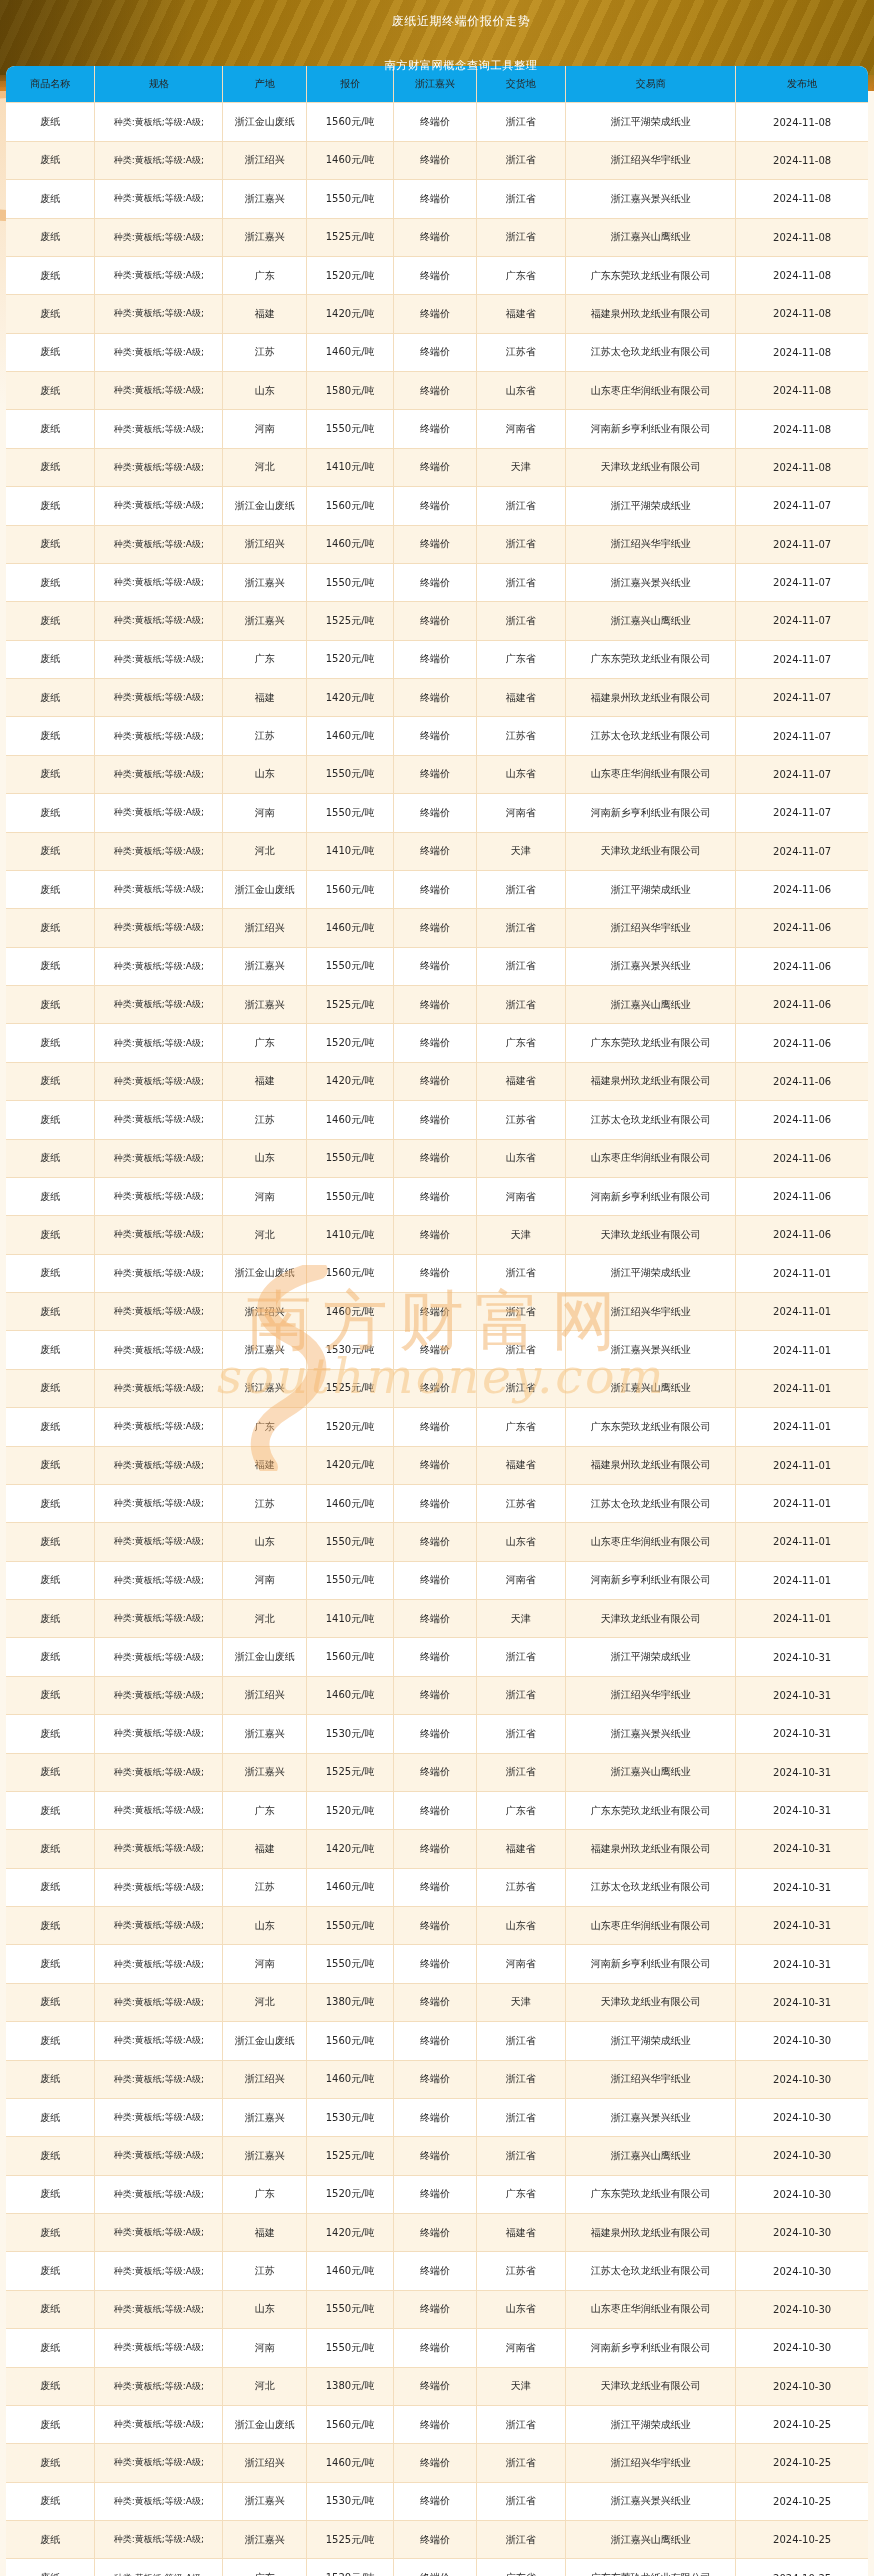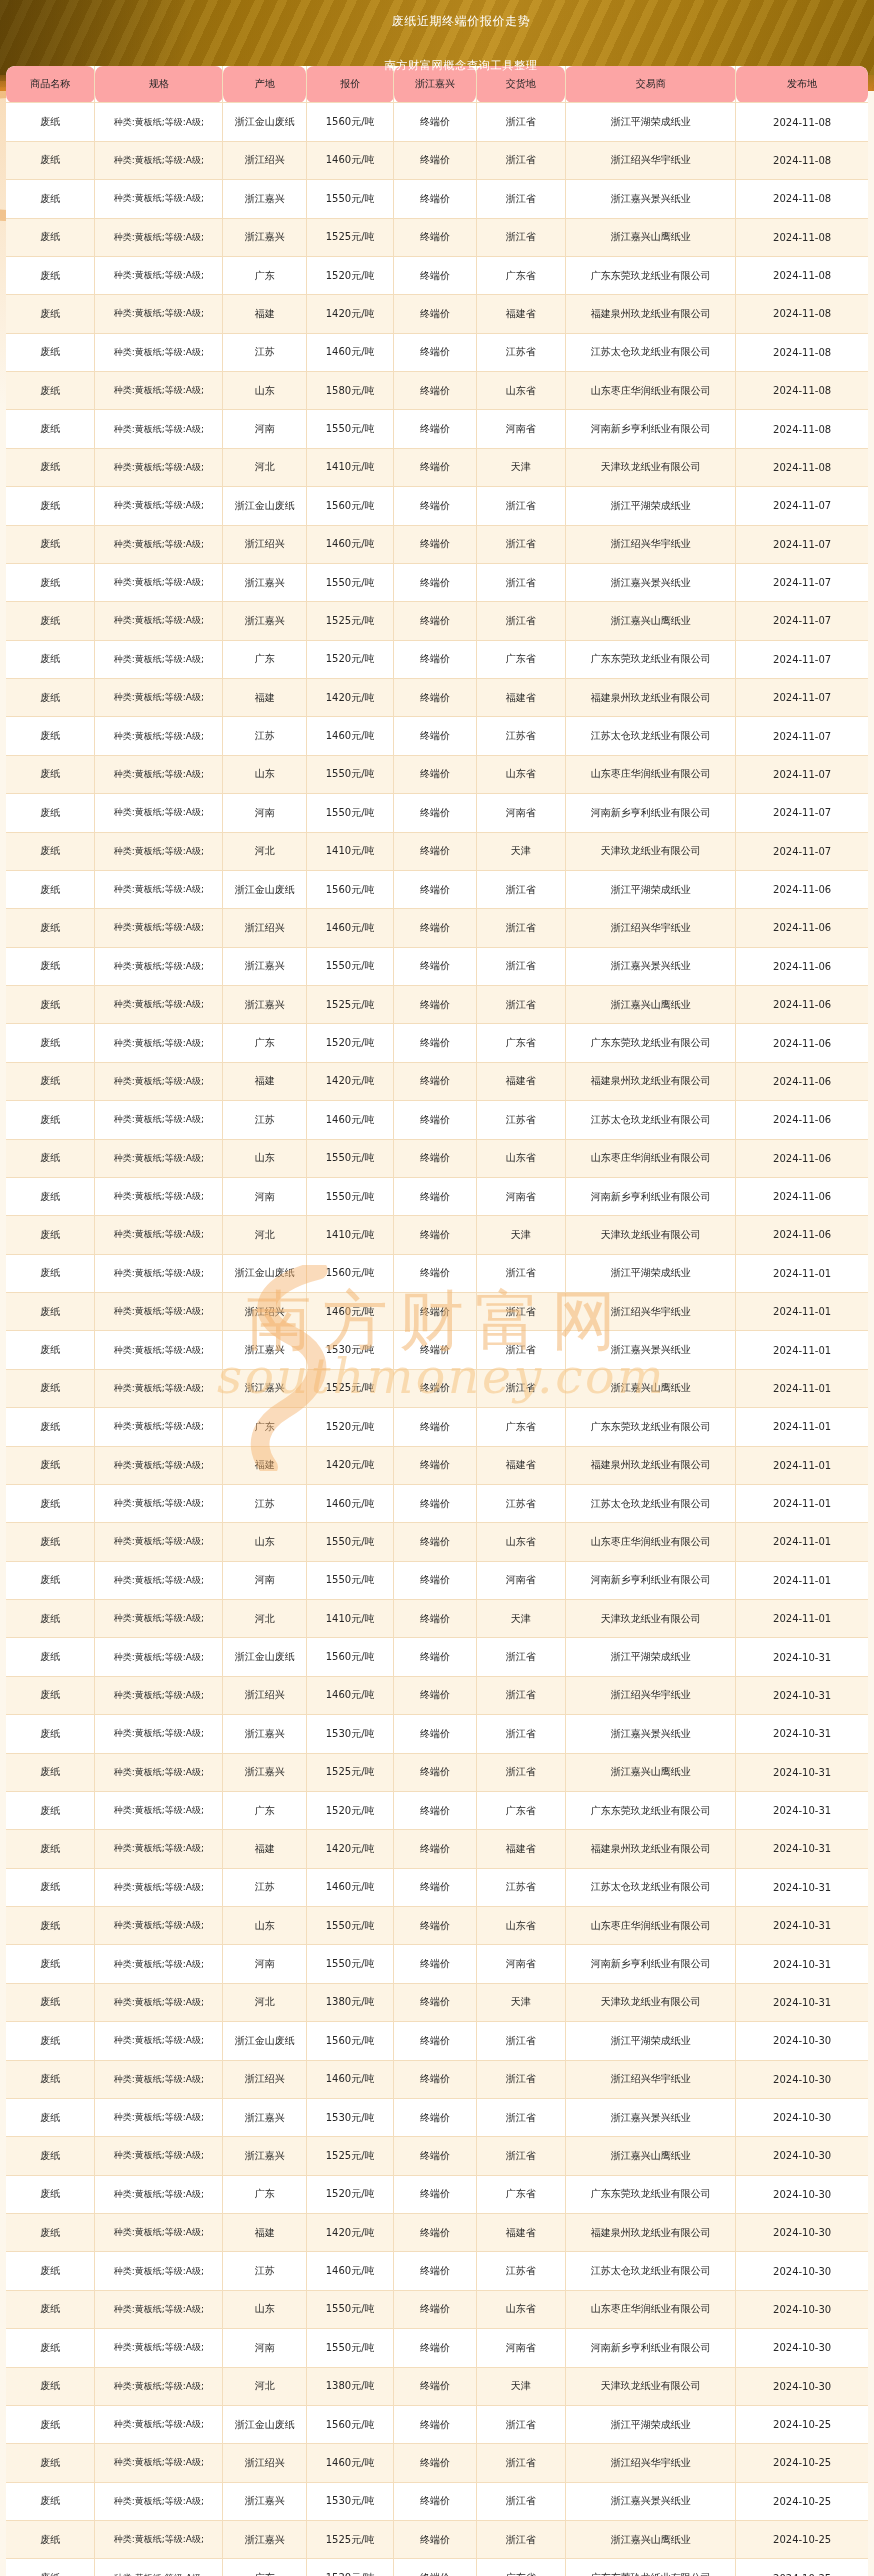--- a/index.html
+++ b/index.html
@@ -51,21 +51,21 @@
   table{width:100%;border-collapse:collapse;table-layout:fixed;}
   th,td{
     height:35px;padding:1.2px 2.5px;
     text-align:center;vertical-align:middle;
     border-right:0.6px solid #f3ddbc;
     border-bottom:0.6px solid #f3ddbc;
     font-size:10px;font-weight:normal;color:#262626;
     overflow:hidden;white-space:nowrap;
   }
   th:last-child,td:last-child{border-right:none;}
-  thead th{background:#fca5a5;height:34px;border-radius:8px;}
+  thead th{background:#0ea5e9;height:34px;}
   tbody tr:nth-child(even) td{background:#fdf4e4;}
   tbody tr:nth-child(odd) td{background:#ffffff;}
   td.spec{font-size:9px;}
   
   .watermark{
     position:absolute;top:1271px;left:0;width:100%;height:200px;
     z-index:5;pointer-events:none;text-align:center;
   }
   .wm-main{
     font-size:65px;letter-spacing:11.2px;

